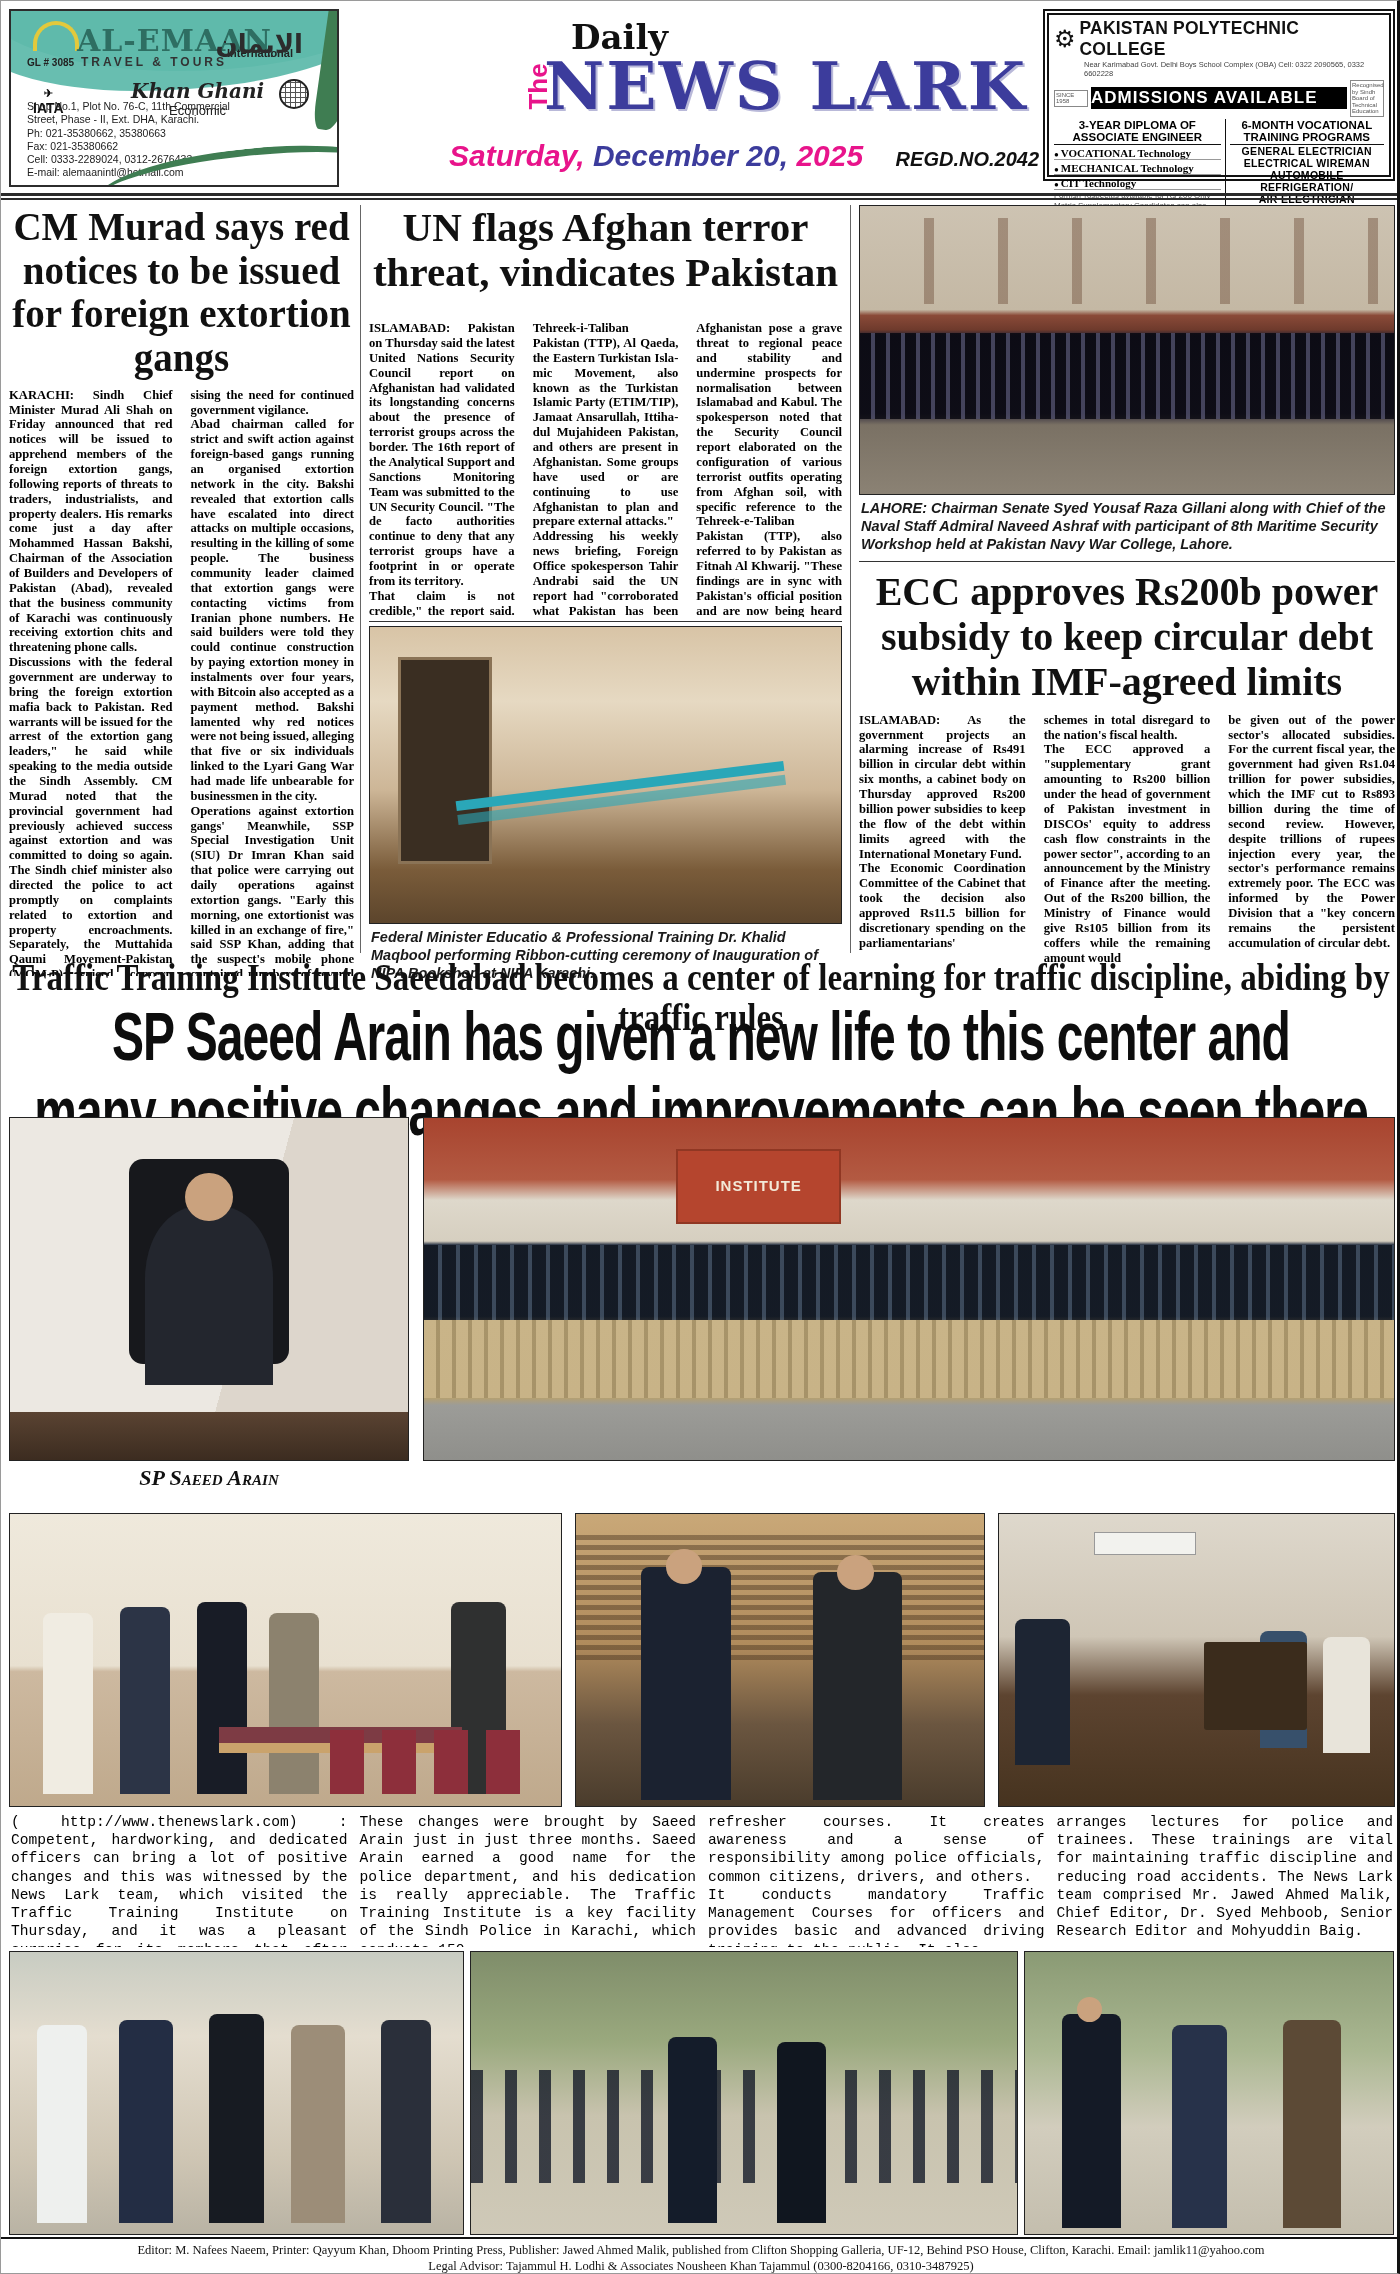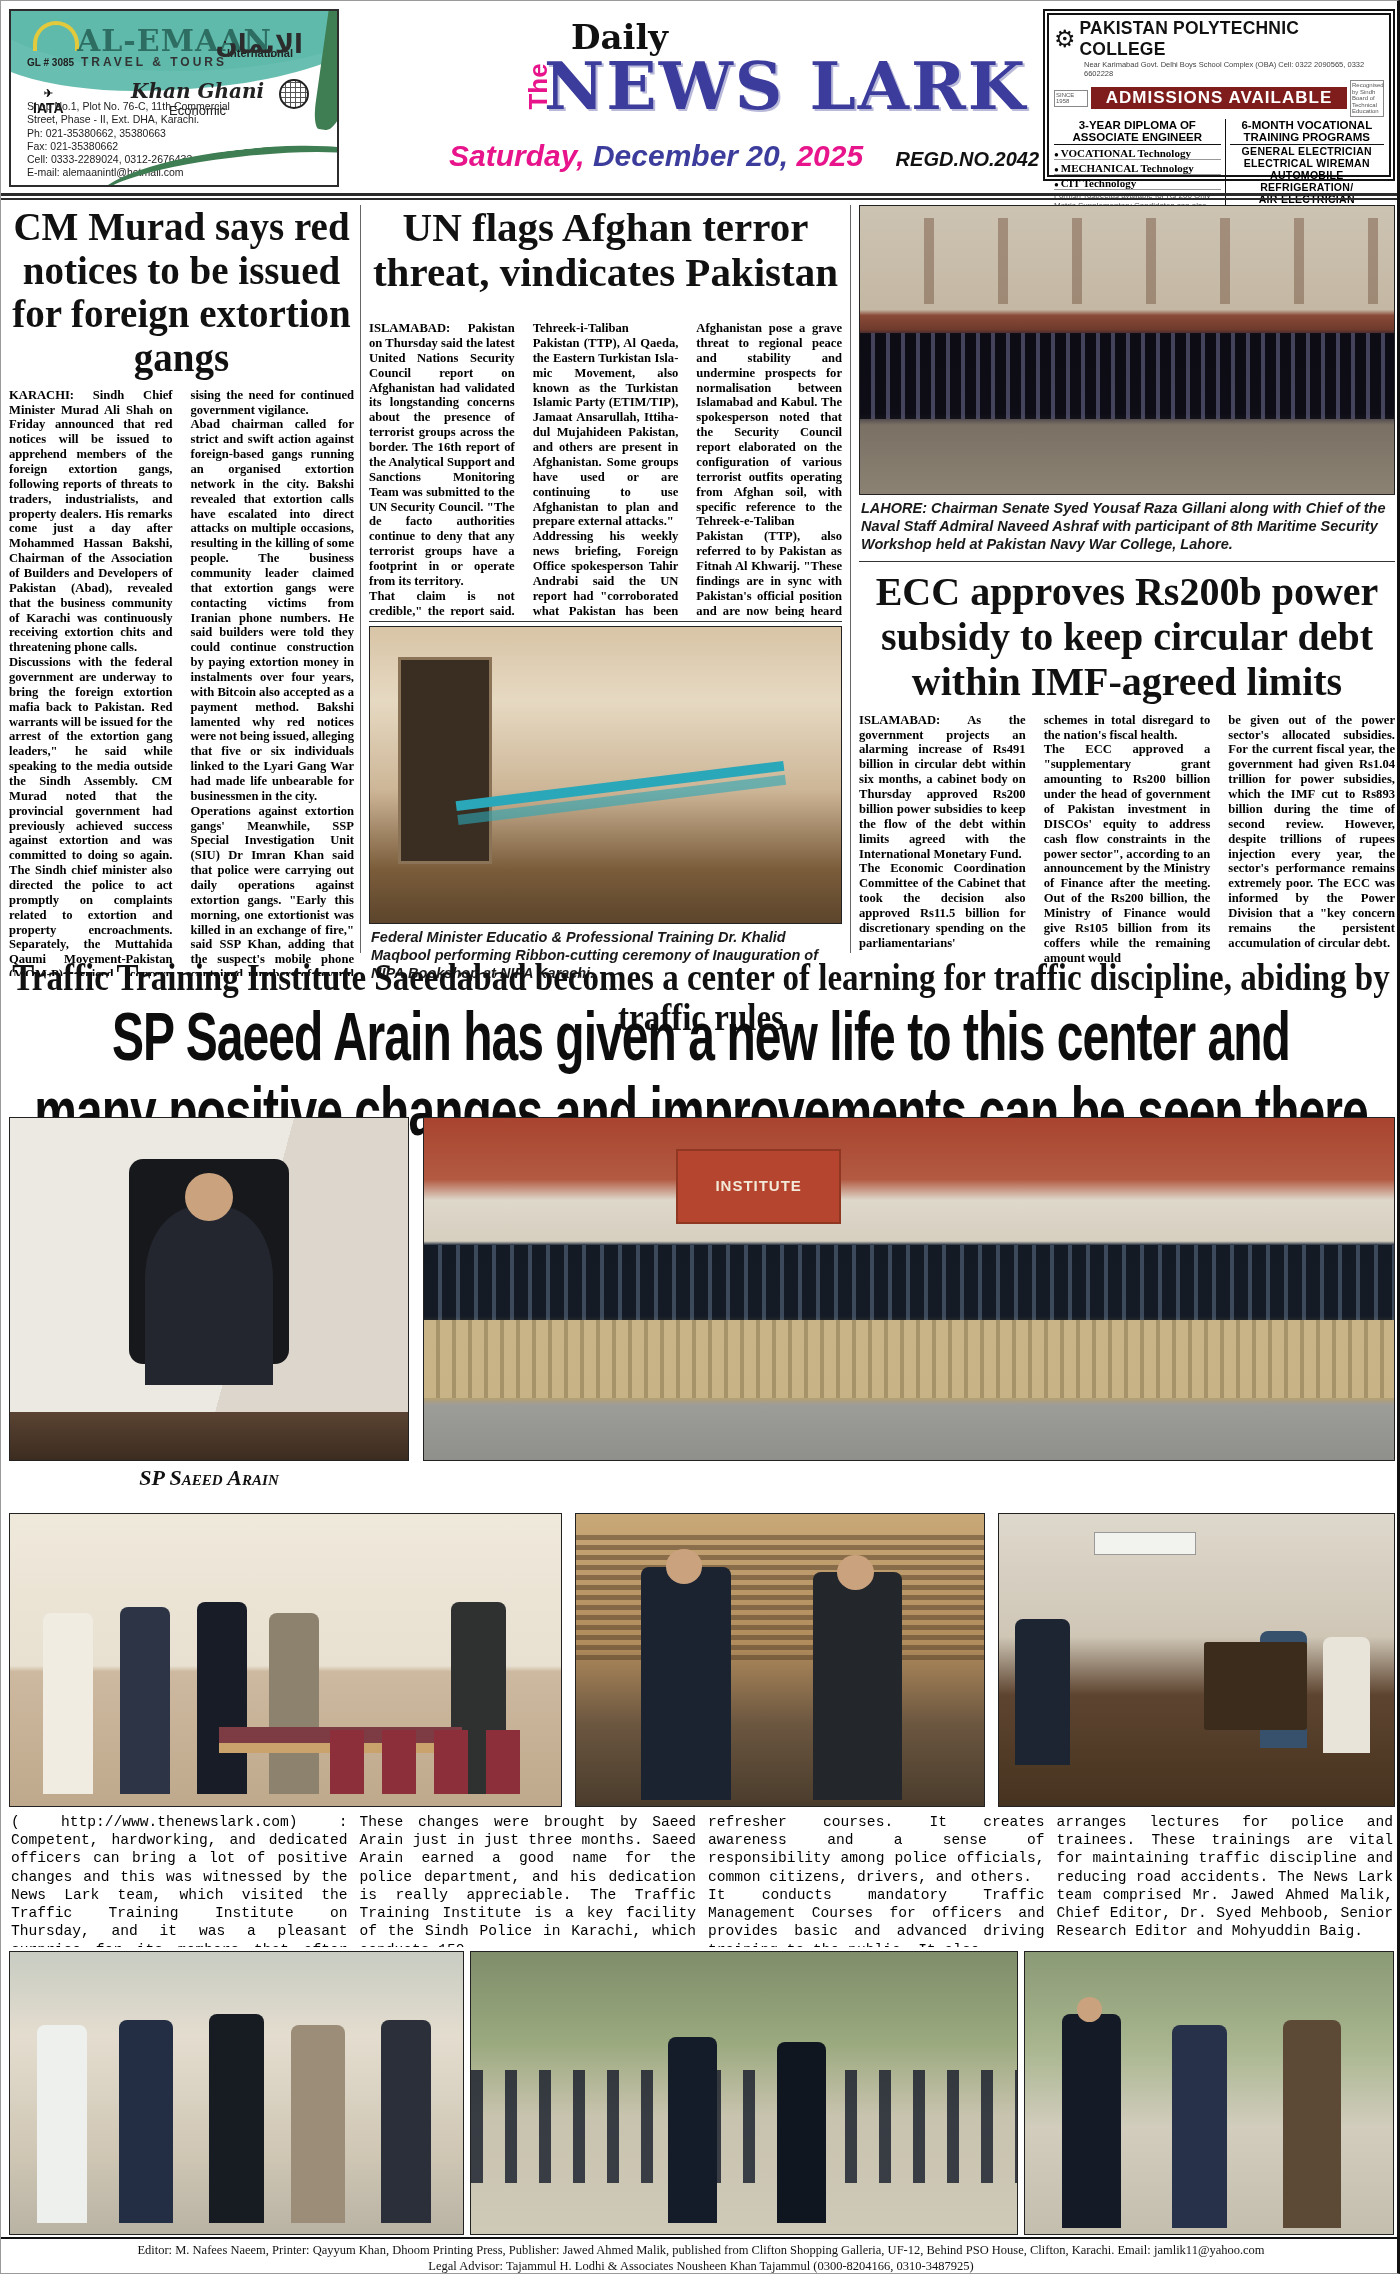--- a/index.html
+++ b/index.html
@@ -39,21 +39,21 @@
   .mh-day, .mh-year { color:#e8148b; } .mh-mid { color:#3c3c9c; }
   .mh-regd { position:absolute; right:4px; bottom:16px; font:italic bold 20px "Liberation Sans",sans-serif; color:#111; }
 
   .ad-right { position:relative; width:352px; height:172px; border:6px double #111; background:#fff; padding:3px 5px; font-family:"Liberation Sans",sans-serif; }
   .pp-head { display:flex; align-items:center; gap:4px; }
   .pp-gear { font-size:24px; line-height:24px; color:#111; }
   .pp-title { font-weight:bold; font-size:17.5px; color:#111; letter-spacing:.2px; }
   .pp-sub { font-size:7.5px; color:#444; margin-left:30px; }
   .pp-bannerrow { display:flex; align-items:center; gap:3px; margin-top:2px; }
   .pp-badge { font-size:6px; color:#555; width:34px; line-height:1.1; border:1px solid #888; padding:1px; }
-  .pp-banner { flex:1; background:#7f1d1d; color:#fff; font-weight:bold; font-size:17px; text-align:center; letter-spacing:1px; padding:1px 0; }
+  .pp-banner { flex:1; background:#000000; color:#fff; font-weight:bold; font-size:17px; text-align:left; letter-spacing:1px; padding:1px 0; }
   .pp-cols { display:flex; margin-top:2px; }
   .pp-colL { width:52%; border-right:1.5px solid #111; padding-right:4px; }
   .pp-colR { width:48%; padding-left:4px; text-align:center; }
   .pp-coltitle { font-weight:bold; font-size:11.5px; text-align:center; border-bottom:1.5px solid #111; padding-bottom:1px; }
   .pp-bullet { font:bold 11px "Liberation Serif",serif; margin-top:2px; border-bottom:1px solid #999; }
   .pp-bullet:before { content:"\25CF  "; font-size:8px; }
   .pp-note { font-size:8px; color:#555; margin-top:1px; }
   .pp-limited { font:italic bold 11px "Liberation Sans",sans-serif; border-top:1px solid #111; margin-top:1px; }
   .pp-prog { font-weight:bold; font-size:10.5px; letter-spacing:.3px; }
   .pp-shifts { font-weight:bold; font-size:10.5px; border-top:1.5px solid #111; border-bottom:1px solid #111; margin-top:2px; }

